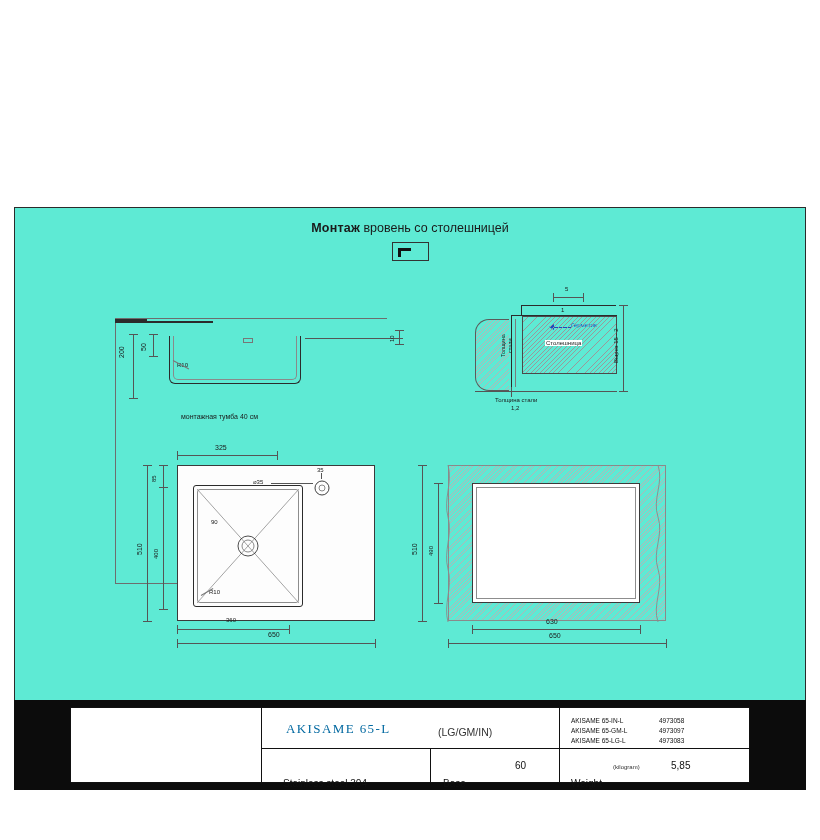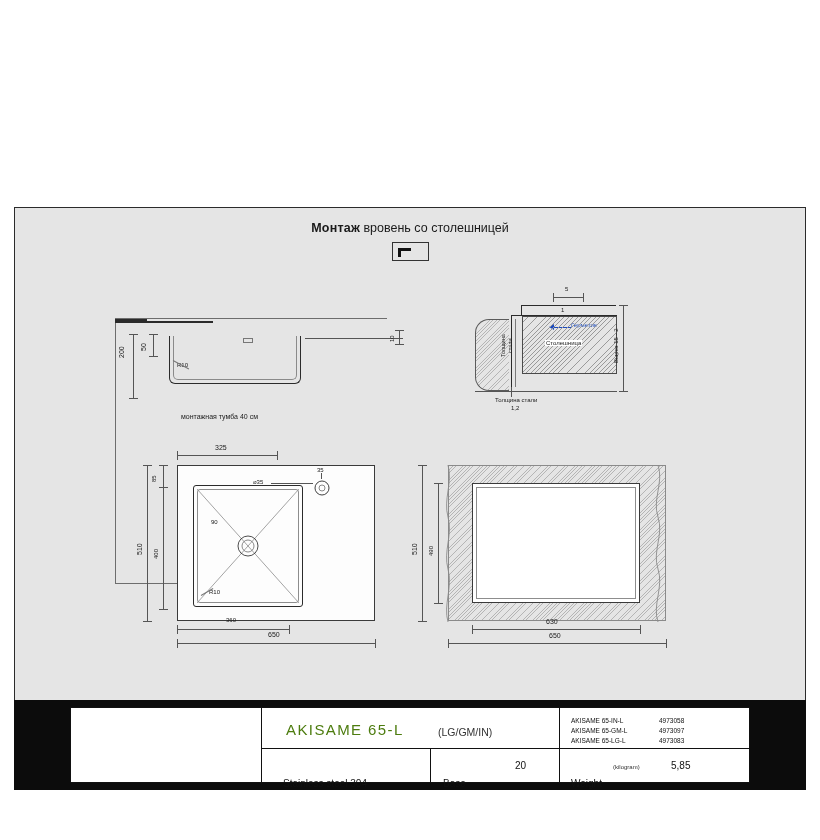--- a/index.html
+++ b/index.html
@@ -15,21 +15,21 @@
     overflow: hidden;
   }
   #sheet {
     position: absolute;
     left: 14px;
     top: 207px;
     width: 792px;
     height: 583px;
     border: 1px solid #2b2b2b;
     box-sizing: border-box;
-    background: #e5e5e5;
+    background: #5eead4;
   }
   .abs { position: absolute; }
   .txt { font-size: 7px; color: #1a1a1a; white-space: nowrap; line-height: 1; }
   .txt6 { font-size: 6px; }
   .txt5 { font-size: 5.5px; }
   .vline { background: #2b2b2b; width: 1px; }
   .hline { background: #2b2b2b; height: 1px; }
   .thin { background: #6d6d6d; }
 
   
@@ -101,21 +101,21 @@
     margin-right: 8px;
   }
   #logo-drop::after {
     content: "";
     position: absolute; left: 6px; top: 8px; width: 7px; height: 7px;
     background: #fff; border-radius: 50%;
   }
   #logo-text { font-size: 16.5px; letter-spacing: 1.2px; font-weight: bold; color: #111; }
   .vdiv { position: absolute; top: 0; width: 1px; height: 74px; background: #111; }
   .hdiv { position: absolute; height: 1px; background: #111; }
-  #model-name { position: absolute; font-size: 15px; letter-spacing: 1.4px; color: #4d7c0f; }
+  #model-name { position: absolute; font-size: 13px; letter-spacing: 1.4px; color: #0369a1; font-family: Liberation Serif, serif; }
   #model-variants { position: absolute; font-size: 10.5px; color: #333; }
   .codecol { position: absolute; font-size: 6.5px; color: #111; line-height: 1.55; }
   .footer-lbl { position: absolute; font-size: 10px; color: #111; margin-top: 18px; }
   .footer-val { position: absolute; font-size: 10px; color: #111; }
   .footer-sub { font-size: 6px; color: #333; }
 </style>
 </head>
 <body>
 
 <div id="sheet">
@@ -325,19 +325,19 @@
       <div>AKISAME 65-LG-L</div>
     </div>
     <div class="codecol" style="left:588px; top:8px;">
       <div>4973058</div>
       <div>4973097</div>
       <div>4973083</div>
     </div>
 
     <div class="footer-lbl" style="left:212px; top:52px;">Stainless steel 304</div>
     <div class="footer-lbl" style="left:372px; top:52px;">Base</div>
-    <div class="footer-val" style="left:444px; top:52px;">20</div>
+    <div class="footer-val" style="left:444px; top:52px;">60</div>
 
     <div class="footer-lbl" style="left:500px; top:52px;">Weight</div>
     <div class="footer-sub abs" style="left:542px; top:56px;">(kilogram)</div>
     <div class="footer-val" style="left:600px; top:52px;text-align:right;">5,85</div>
   </div>
 </div>
 
 </body></html>

